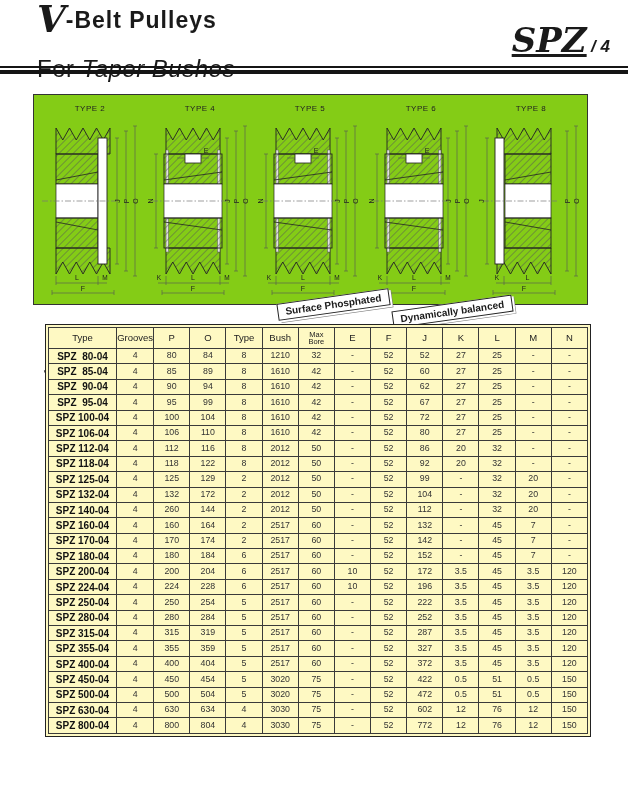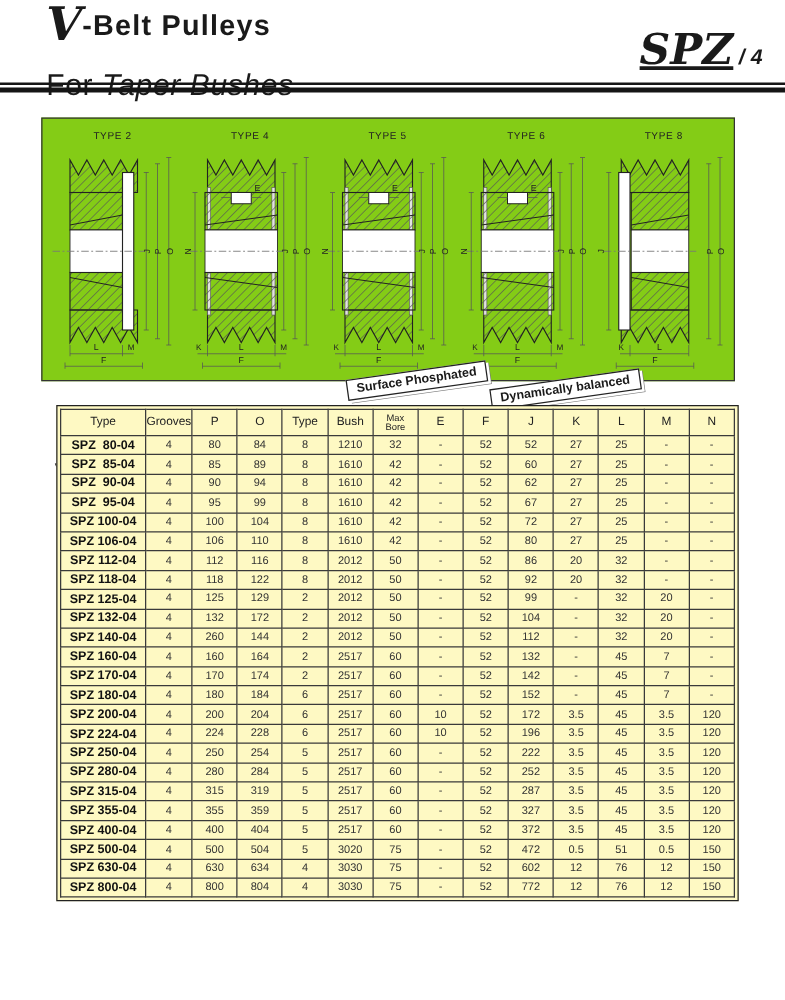--- a/index.html
+++ b/index.html
@@ -667,20 +667,36 @@
             <td>60</td>
             <td>-</td>
             <td>52</td>
             <td>372</td>
             <td>3.5</td>
             <td>45</td>
             <td>3.5</td>
             <td>120</td>
           </tr>
           <tr>
+            <td class="type-col">SPZ 450-04</td>
+            <td>4</td>
+            <td>450</td>
+            <td>454</td>
+            <td>5</td>
+            <td>3020</td>
+            <td>75</td>
+            <td>-</td>
+            <td>52</td>
+            <td>422</td>
+            <td>0.5</td>
+            <td>51</td>
+            <td>0.5</td>
+            <td>150</td>
+          </tr>
+          <tr>
             <td class="type-col">SPZ 500-04</td>
             <td>4</td>
             <td>500</td>
             <td>504</td>
             <td>5</td>
             <td>3020</td>
             <td>75</td>
             <td>-</td>
             <td>52</td>
             <td>472</td>

